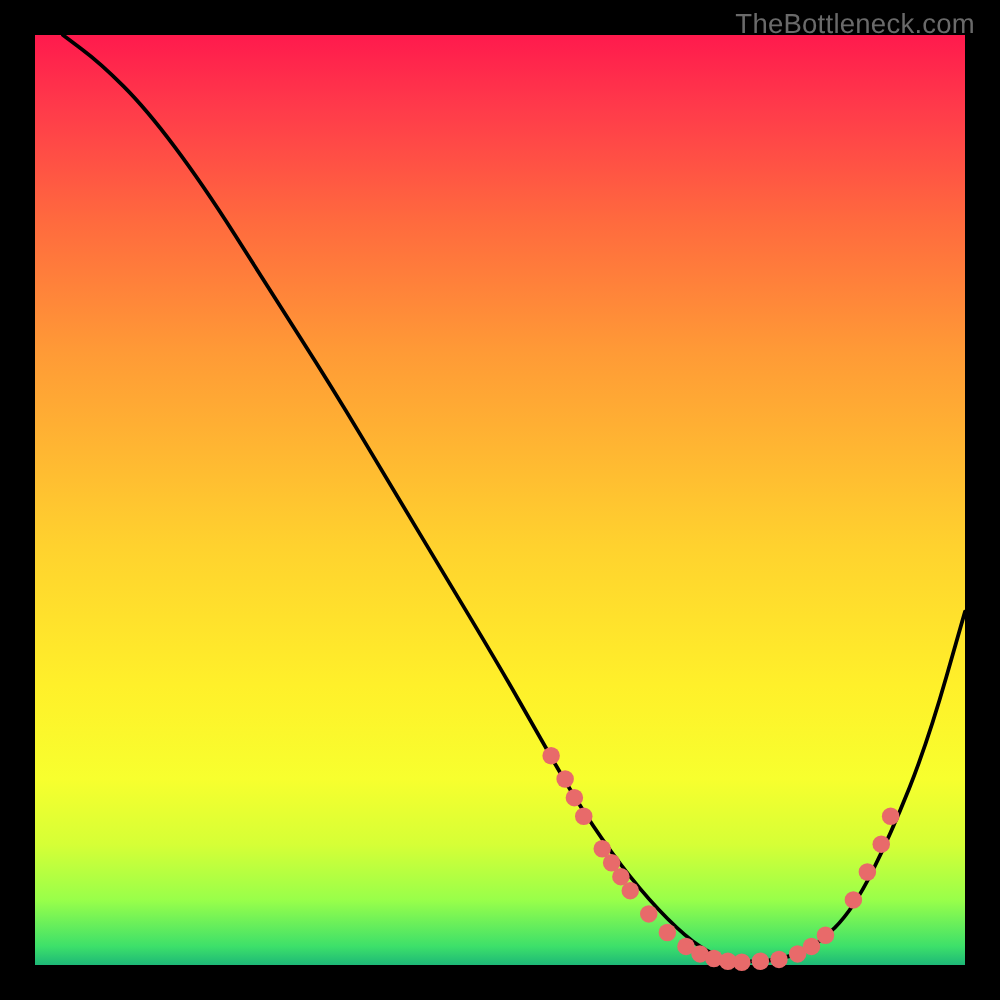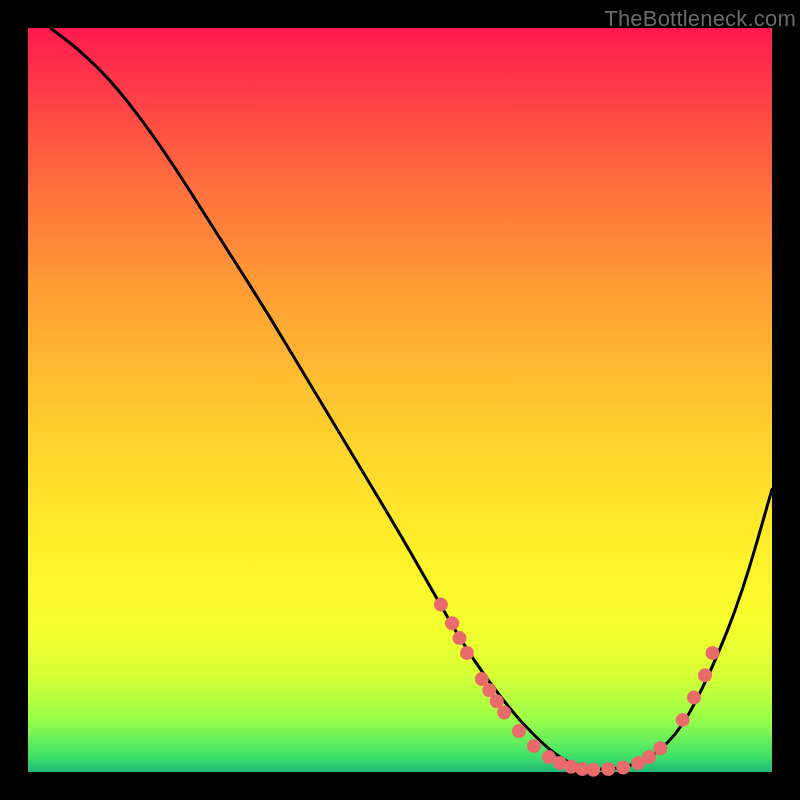--- a/index.html
+++ b/index.html
@@ -26,21 +26,21 @@
       #fff02a 70%,
       #f7ff2e 80%,
       #d6ff36 87%,
       #99ff4a 93%,
       #3de06a 98%,
       #1db877 100%);
   }
   .watermark {
     position: absolute;
     top: 6px;
-    right: 4px;
+    right: 20px;
     color: #6a6a6a;
     font-size: 22px;
     font-weight: 500;
     letter-spacing: 0.2px;
     user-select: none;
   }
   svg.plot {
     position: absolute;
     left: 28px;
     top: 28px;

